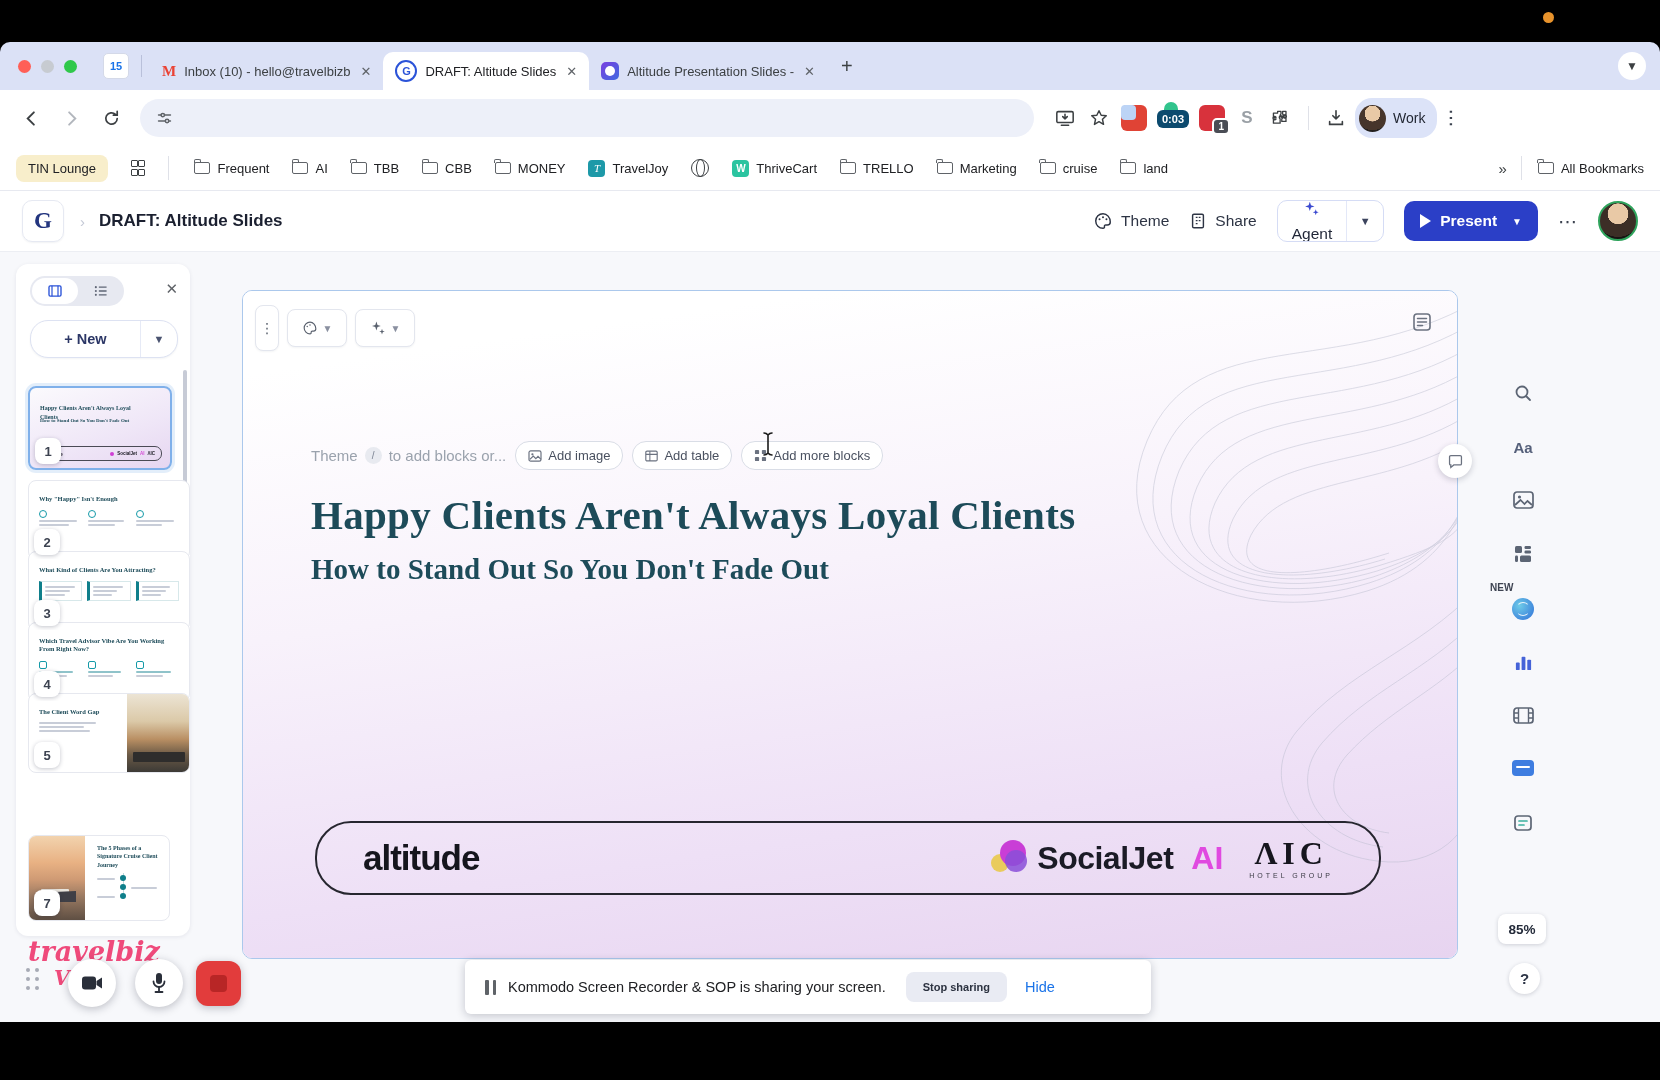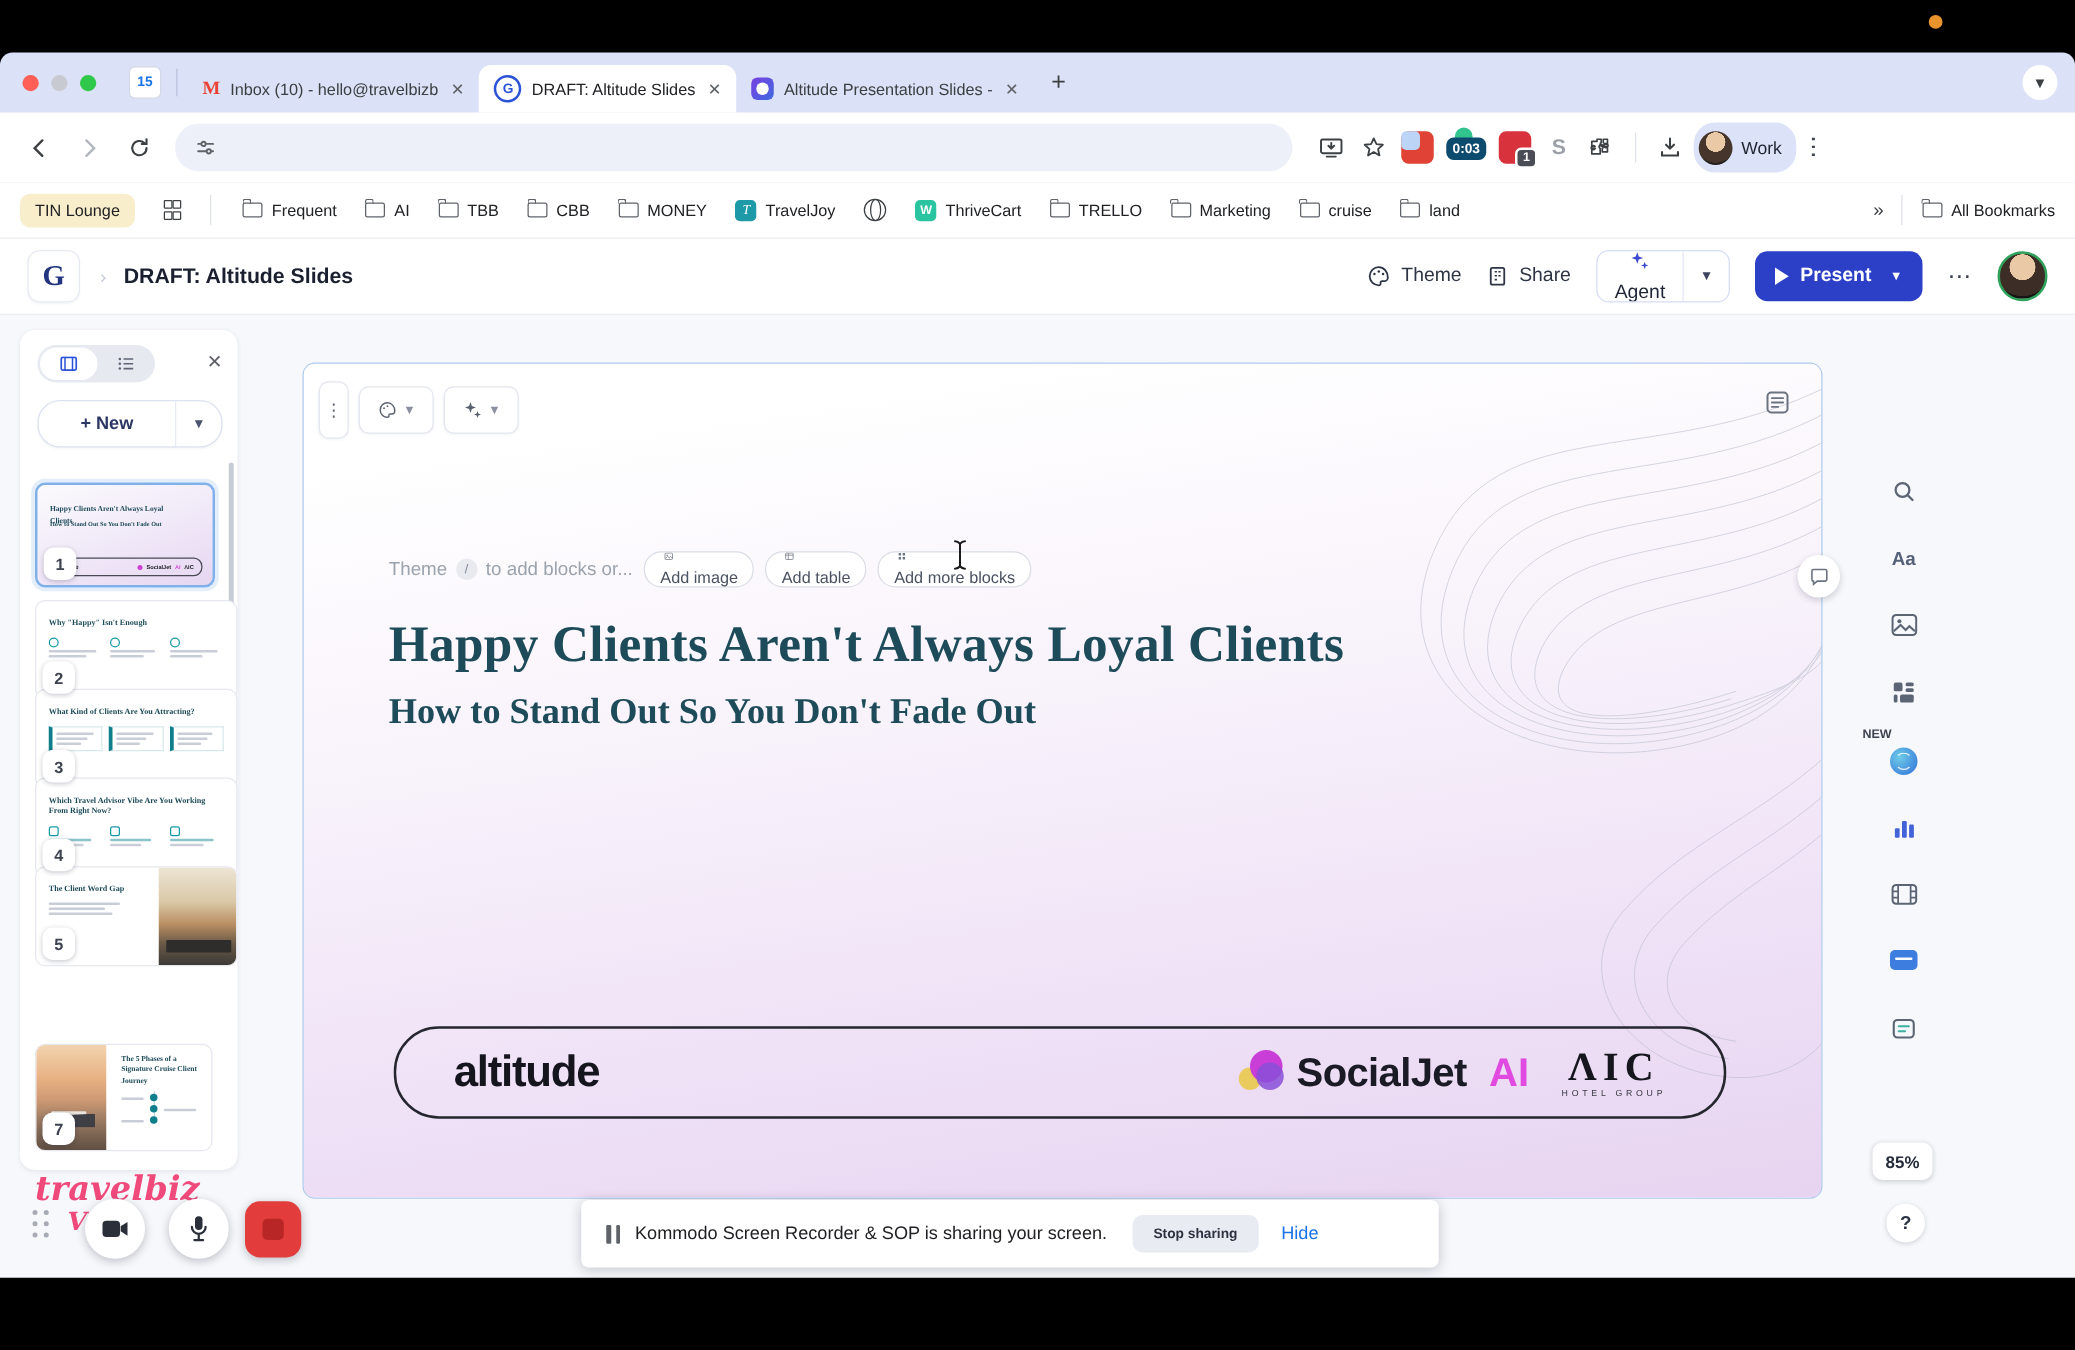--- a/index.html
+++ b/index.html
@@ -147,22 +147,22 @@
   .sbtn{background:#fff;border:1px solid #e3e6ee;border-radius:8px;display:flex;align-items:center;justify-content:center;
         gap:5px;color:#5b626f;box-shadow:0 1px 2px rgba(25,30,60,.05);}
   .sbtn.k1{width:22px;height:44px;font-size:14px;letter-spacing:0;}
   .sbtn.k2{width:58px;height:36px;font-size:13px;}
   .chev{font-size:10px;color:#8a90a0;}
   .cardic{position:absolute;right:24px;top:20px;color:#6b7280;}
   .typebar{position:absolute;left:68px;top:150px;display:flex;align-items:center;gap:9px;}
   .typetxt{color:#9aa2ad;font-size:15px;display:flex;align-items:center;gap:7px;}
   .slashb{width:17px;height:17px;border-radius:50%;background:#e8eaf0;color:#7d8494;font-size:10px;
           display:flex;align-items:center;justify-content:center;}
-  .addbtn{height:27px;border:1px solid #d9dde6;background:#fff;border-radius:14px;display:flex;align-items:flex-start;
-          gap:6px;padding:0 12px;font-size:13px;color:#4a5160;flex-direction:column;}
+  .addbtn{height:27px;border:1px solid #d9dde6;background:#fff;border-radius:14px;display:flex;align-items:center;
+          gap:6px;padding:0 12px;font-size:13px;color:#4a5160;}
   .ibeam{position:absolute;left:518px;top:140px;color:#222;}
   .stitle{position:absolute;left:68px;top:200px;font-size:41px;font-weight:bold;color:#1d4b59;
           font-family:"Liberation Serif",serif;letter-spacing:.3px;white-space:nowrap;}
   .ssub{position:absolute;left:68px;top:262px;font-size:29px;font-weight:bold;color:#1d4b59;
         font-family:"Liberation Serif",serif;white-space:nowrap;}
   .sfooter{position:absolute;left:72px;right:76px;top:530px;height:70px;border:2px solid #26262f;border-radius:36px;
            display:flex;align-items:center;padding:0 46px;}
   .brand-alt{font-size:35px;font-weight:bold;color:#15151d;letter-spacing:-1px;}
   .sf-right{margin-left:auto;display:flex;align-items:center;gap:26px;}
   .sj{display:flex;align-items:center;gap:10px;}

